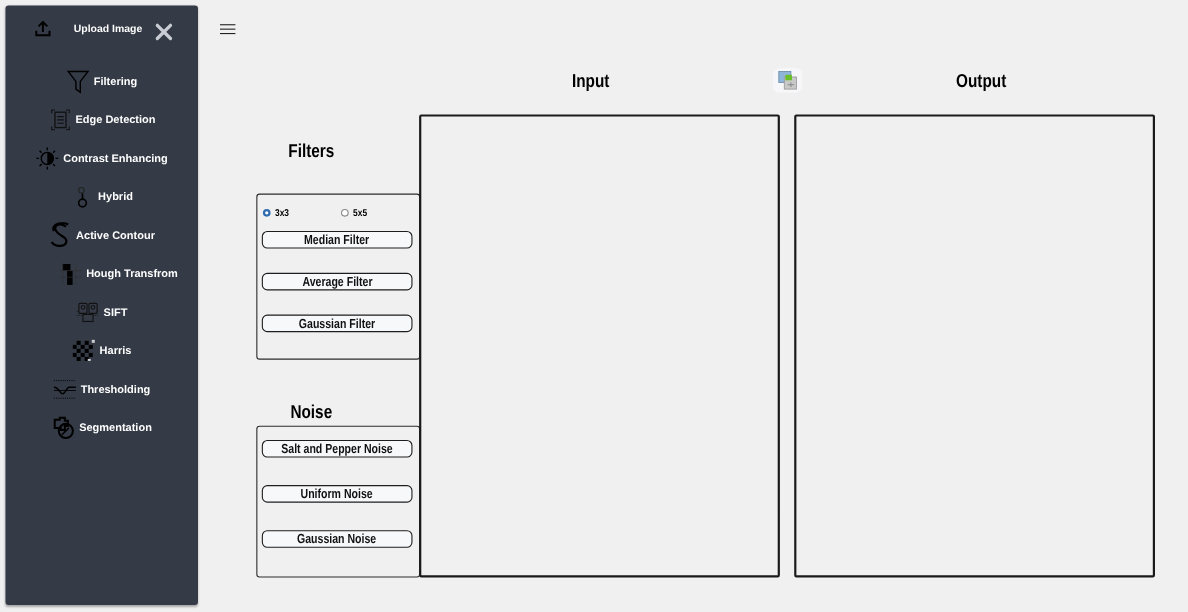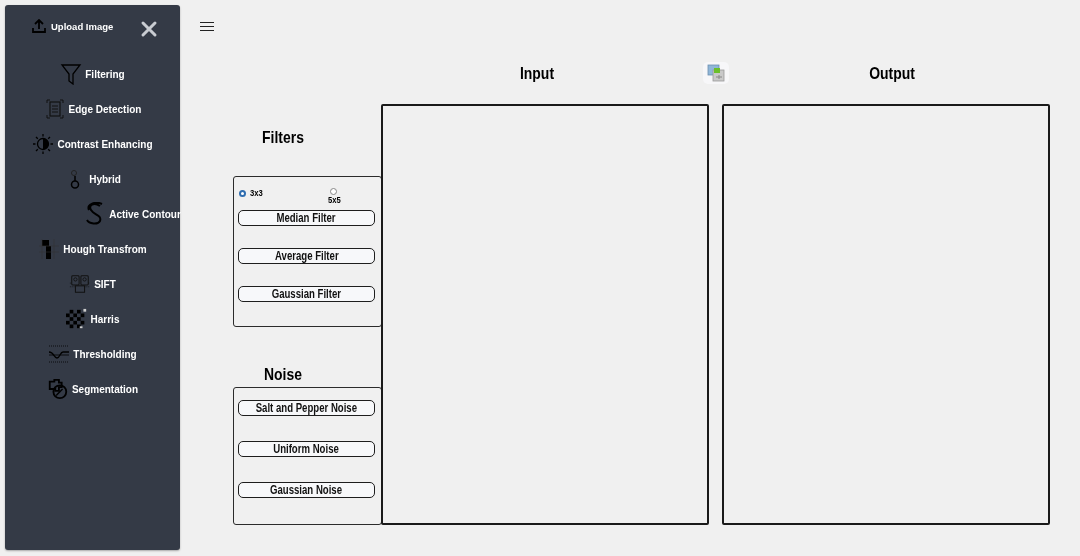--- a/index.html
+++ b/index.html
@@ -6,21 +6,21 @@
   body {
     width:1080px; height:556px; background:#f0f0f0; position:relative; overflow:hidden;
     font-family:"Liberation Sans", sans-serif;
   }
   .sidebar {
     position:absolute; left:5px; top:5px; width:175px; height:545px;
     background:#343a46; border-radius:3px; box-shadow:0 1px 2px rgba(0,0,0,0.3);
   }
   .upload-row { position:absolute; left:0; top:14px; width:175px; height:22px; }
   .upload-btn { position:absolute; left:26px; top:0; display:flex; align-items:center; cursor:pointer; }
-  .upload-btn .lbl { color:#fff; font-weight:bold; font-size:9.5px; margin-left:4px; }
+  .upload-btn .lbl { color:#fff; font-weight:bold; font-size:9.5px; margin-left:20px; }
   .close-btn { position:absolute; left:135px; top:1px; width:20px; height:20px; cursor:pointer; }
   .nav-item {
     position:absolute; left:0; width:175px; height:26px; display:flex; align-items:center; justify-content:center;
     cursor:pointer;
   }
   .nav-item .ico { width:22px; height:22px; display:flex; align-items:center; justify-content:center; margin-right:3px; }
   .nav-item .lbl { color:#fff; font-weight:bold; font-size:10px; white-space:nowrap; }
 
   .hamburger { position:absolute; left:200px; top:19px; width:14px; height:14px; cursor:pointer; }
   .hamburger span { display:block; height:1.5px; background:#222; margin:2.5px 0; }
@@ -103,30 +103,30 @@
     <span class="ico">
       <svg width="12" height="22" viewBox="0 0 12 22">
           <circle cx="5" cy="5" r="2.5" stroke="#222" fill="none" stroke-width="1"></circle>
           <path d="M6 8 V13" stroke="#000" stroke-width="1.5"></path>
           <circle cx="6" cy="16.5" r="3.5" stroke="#000" fill="none" stroke-width="1.5"></circle>
         </svg>
     </span>
     <span class="lbl">Hybrid</span>
   </div>
 
-  <div class="nav-item" style="top:196px;padding-left:40px;">
+  <div class="nav-item" style="top:196px;">
     <span class="ico">
       <svg width="22" height="24" viewBox="0 0 22 24">
           <path d="M16 4 C10 0 4 3 7 8 C10 13 18 13 16 19 C14 23 5 22 3 18 M18 2 C12 -1 2 2 5 8" stroke="#000" stroke-width="2" fill="none"></path>
         </svg>
     </span>
     <span class="lbl">Active Contour</span>
   </div>
 
-  <div class="nav-item" style="top:231px;">
+  <div class="nav-item" style="top:231px;padding-left:15px;">
     <span class="ico">
       <svg width="22" height="22" viewBox="0 0 22 22">
           <rect x="4" y="2" width="7" height="6" fill="#000"></rect>
           <rect x="8" y="8" width="5" height="13" fill="#000"></rect>
           <path d="M1 8 H21 M4 1 V21 M16 1 V21 M1 14 H21" stroke="#333" stroke-width="0.6"></path>
         </svg>
     </span>
     <span class="lbl">Hough Transfrom</span>
   </div>
 
@@ -194,21 +194,21 @@
     <span></span>
     <span></span>
 </div>
 
 <div class="section-title" style="left:209px; top:128px; width:148px;">Filters</div>
 <div class="group-box" style="left:209px; top:176px; width:149px; height:151px;">
   <div class="radio" style="left:5px; top:11px;">
     <span class="dot on"></span>
     <span class="lbl">3x3</span>
   </div>
-  <div class="radio" style="left:90px; top:11px;flex-direction:column;">
+  <div class="radio" style="left:76px; top:11px;">
     <span class="dot"></span>
     <span class="lbl">5x5</span>
   </div>
   <div class="btn" style="top:33px;">
     <span class="lbl">Median Filter</span>
   </div>
   <div class="btn" style="top:71px;">
     <span class="lbl">Average Filter</span>
   </div>
   <div class="btn" style="top:109px;">

